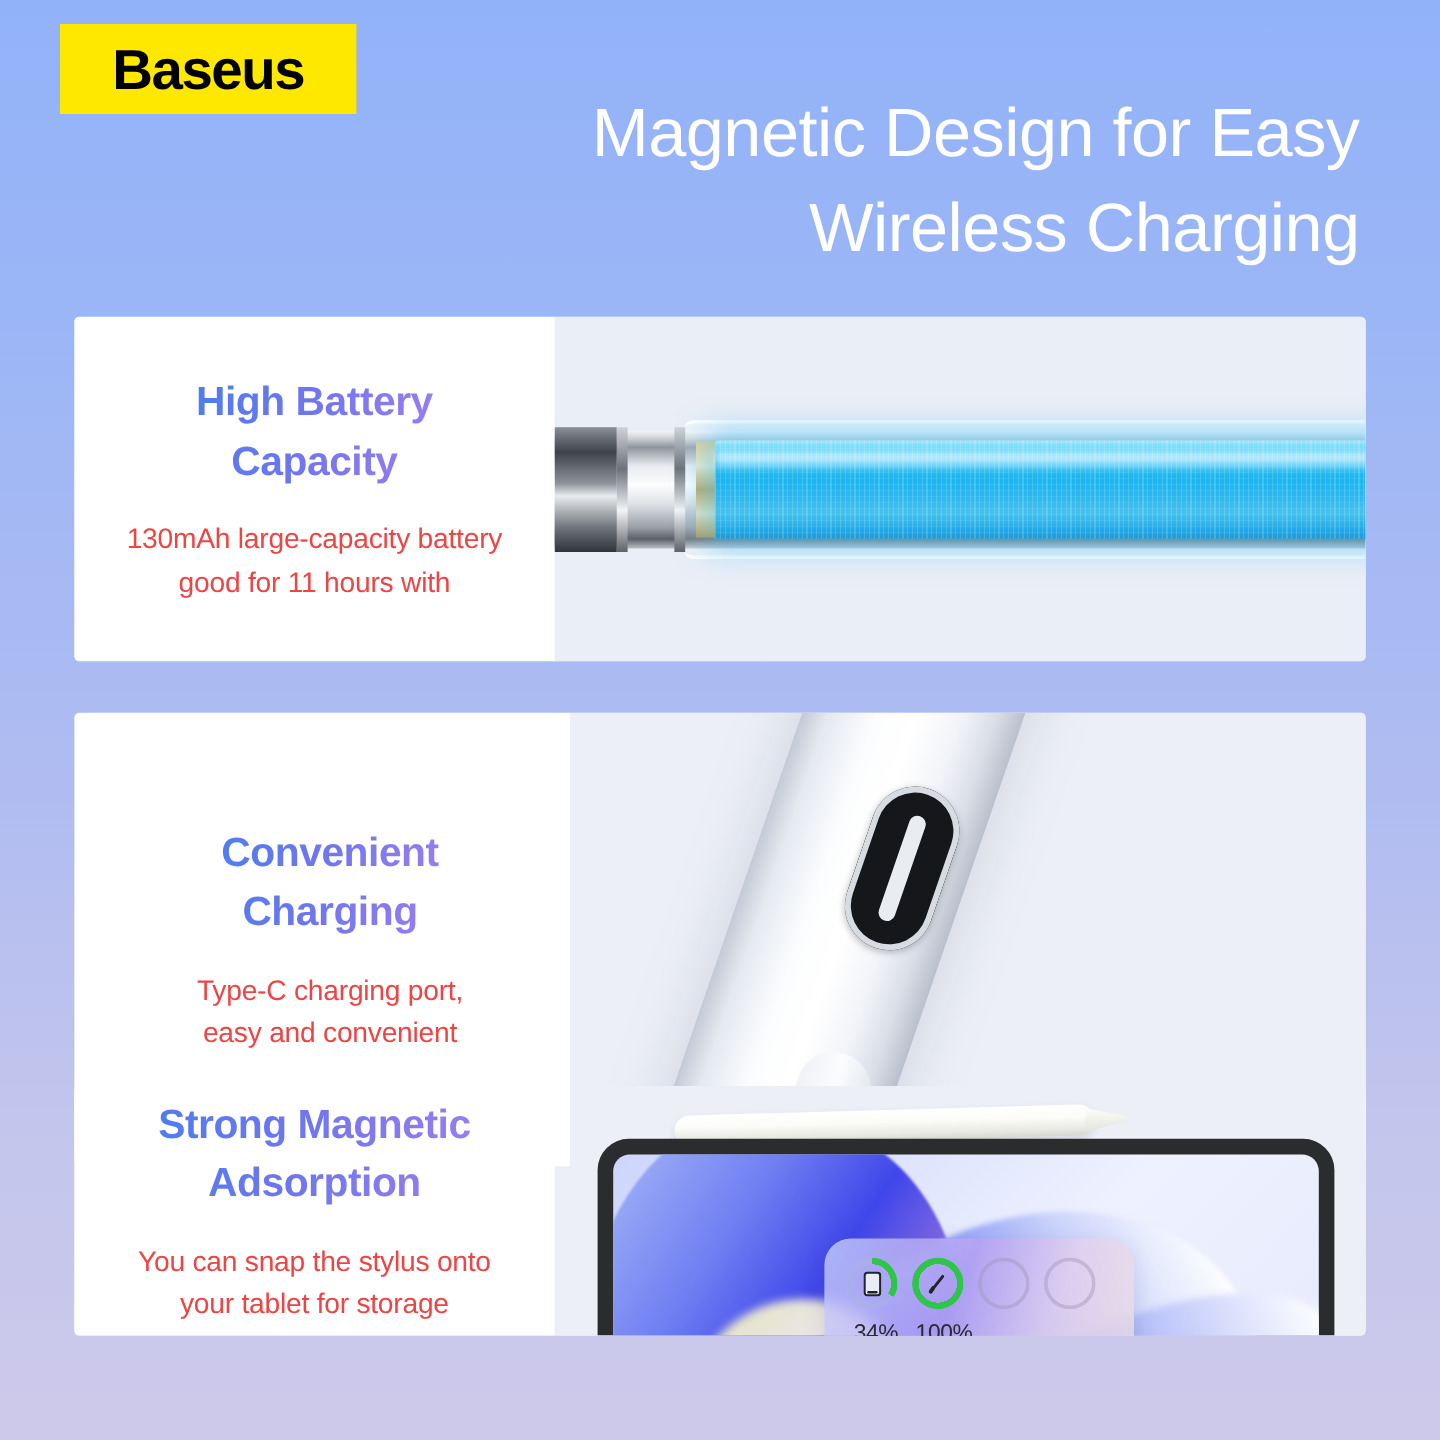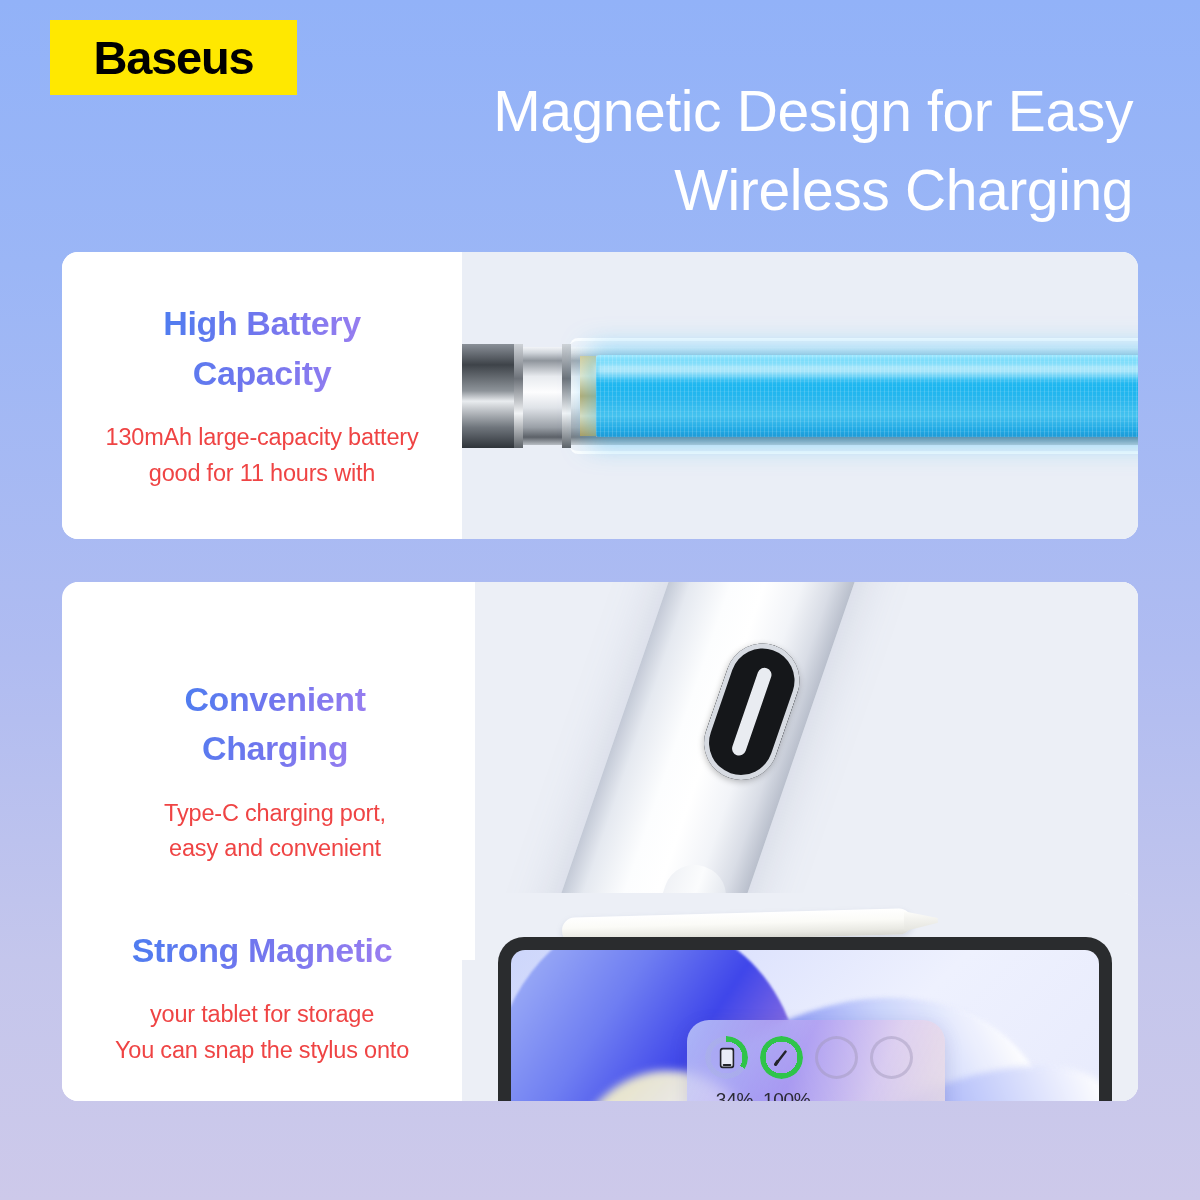--- a/index.html
+++ b/index.html
@@ -30,23 +30,24 @@
     font-size:57px; font-weight:400;
     line-height:1.38;
     letter-spacing:-0.4px;
   }
 
   
   .card {
     position:absolute;
     left:62px; width:1076px;
     background:#ffffff;
-    border-radius:16px;
+    border-radius:4px;
     overflow:hidden;
     display:flex;
+    margin-top:12px;
   }
   #card-1 { top:252px;  height:287px; }
   #card-2 { top:582px;  height:378px;padding-left:13px; }
   #card-3 { top:893px;  height:208px; }
 
   .card-text {
     width:400px; flex:none;
     background:#ffffff;
     display:flex; flex-direction:column;
     align-items:center; justify-content:center;
@@ -239,21 +240,21 @@
   .ring-wrap { position:relative; width:43px; height:43px; }
   .ring-icon {
     position:absolute; left:50%; top:50%;
     transform:translate(-50%,-50%);
     display:flex; align-items:center; justify-content:center;
   }
   .ring-labels {
     display:flex; gap:10px; padding-left:20px; margin-top:10px;
     font-size:19px; color:#2a2a33; letter-spacing:-0.3px;
   }
-  .ring-labels span { width:46px; text-align:right; }
+  .ring-labels span { width:46px; text-align:center; }
 </style>
 </head>
 <body>
 
 <div class="logo">
   <span class="logo-text">Baseus</span>
 </div>
 
 <div class="headline">
   <div>Magnetic Design for Easy</div>
@@ -305,24 +306,25 @@
         <div class="pen2-button"></div>
       </div>
     </div>
   </div>
 </div>
 
 <div class="card" id="card-3">
   <div class="card-text">
     <div class="card-title">
       <div>Strong Magnetic</div>
+      <div>Adsorption</div>
     </div>
     <div class="card-body">
+      <div>You can snap the stylus onto</div>
       <div>your tablet for storage</div>
-      <div>You can snap the stylus onto</div>
     </div>
   </div>
   <div class="card-visual">
     <div class="tablet-scene">
       <div class="stylus3"></div>
       <div class="tablet">
         <div class="tablet-screen">
           <div class="wp-a"></div>
           <div class="wp-b"></div>
           <div class="wp-c"></div>

